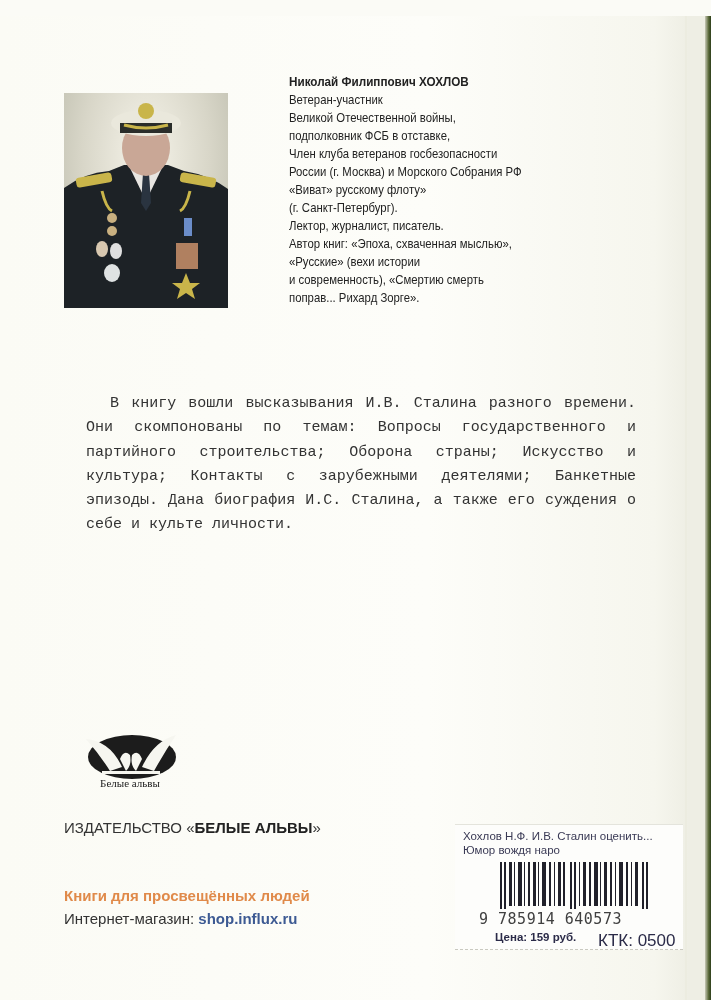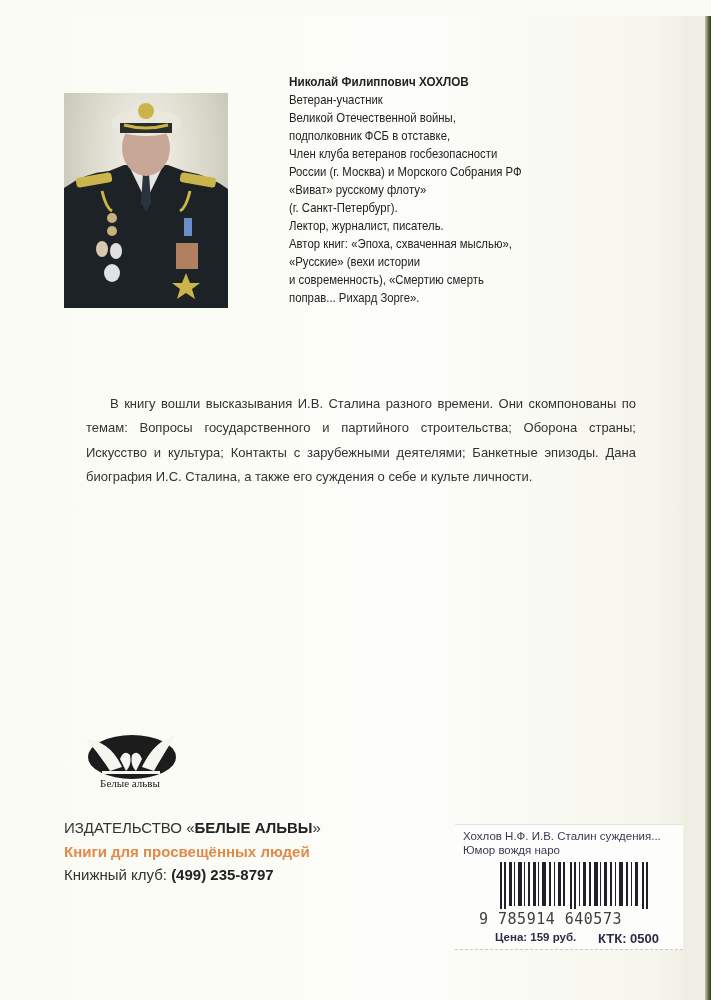--- a/index.html
+++ b/index.html
@@ -4,33 +4,33 @@
 <style>
   html,body{margin:0;padding:0;}
   body{width:711px;height:1000px;position:relative;overflow:hidden;background:#fbfbf6;font-family:"Liberation Sans",sans-serif;color:#222;}
   .page{position:absolute;left:0;top:16px;width:711px;height:1000px;background:linear-gradient(90deg,#fbfbf5 0%,#fdfdf9 60%,#f6f6ee 92%,#eeeee4 97%);}
   .spine{position:absolute;right:0;top:0;width:6px;height:1000px;background:linear-gradient(90deg,#c9c9b8,#5a6a3a 60%,#2d3d1a);}
   .fold{position:absolute;left:685px;top:0;width:2px;height:1000px;background:#ecece0;}
   .photo{position:absolute;left:64px;top:77px;width:164px;height:215px;overflow:hidden;background:radial-gradient(ellipse at 50% 30%,#f6f4ea 0%,#d8d6c8 55%,#b9b9a9 100%);}
   .photo svg{position:absolute;left:0;top:0;}
   .bio{position:absolute;left:289px;top:57px;width:360px;font-size:13.2px;line-height:18px;color:#222;transform-origin:0 0;transform:scaleX(0.86);white-space:nowrap;}
   .bio .name{font-weight:bold;font-size:13.6px;}
-  .desc{position:absolute;left:86px;top:376px;width:550px;font-size:13px;line-height:24.3px;color:#333;text-align:justify;}
+  .desc{position:absolute;left:86px;top:376px;width:550px;font-size:15px;line-height:24.3px;color:#333;text-align:justify;font-family:Liberation Mono, monospace;}
   .desc p{margin:0;text-indent:24px;}
   .logo{position:absolute;left:80px;top:705px;width:100px;height:75px;}
   .pub{position:absolute;left:64px;top:800px;font-size:15px;line-height:23.5px;color:#333;white-space:nowrap;}
   .pub .b{font-weight:bold;color:#222;}
-  .pub .tag{color:#e08a4a;font-weight:bold;}
+  .pub .tag{color:#e08a4a;font-weight:bold;margin-top:44px;}
   .pub .link{color:#3d5a93;font-weight:bold;}
   .sticker{position:absolute;left:455px;top:808px;width:228px;height:124px;background:#fdfdfb;border-top:1px solid #e4e4dc;border-bottom:1px dashed #c9c9c0;}
   .sticker .t{position:absolute;left:8px;top:4px;width:220px;font-size:11.5px;line-height:14px;color:#3a3a55;}
   .bars{position:absolute;left:45px;top:37px;width:150px;height:47px;}
   .isbn{position:absolute;left:24px;top:85px;font-family:"DejaVu Sans Mono",monospace;font-size:15px;color:#404040;letter-spacing:0.5px;}
   .price{position:absolute;left:8px;top:106px;font-size:11.5px;font-weight:bold;color:#2b2b48;margin-left:32px;}
-  .ktk{position:absolute;left:143px;top:106px;font-size:13px;color:#2b2b48;font-weight:bold;}
+  .ktk{position:absolute;left:143px;top:106px;font-size:17px;color:#2b2b48;}
 </style>
 </head>
 <body>
 
 <div class="page">
   <div class="fold"></div>
   <div class="spine"></div>
 
   <div class="photo">
     <svg width="164" height="215" viewBox="0 0 164 215">
@@ -85,25 +85,25 @@
       <path d="M40 38 Q44 28 50 34 Q52 44 46 50 Z" fill="#f6f6f0"></path>
       <path d="M62 38 Q58 28 52 34 Q50 44 56 50 Z" fill="#f6f6f0"></path>
       <rect x="22" y="50" width="58" height="3" fill="#f6f6f0"></rect>
       <text x="50" y="66" text-anchor="middle" font-family="Liberation Serif, serif" font-size="11" fill="#1c1c1c">Белые альвы</text>
     </svg>
   </div>
 
   <div class="pub">
     <div><span>ИЗДАТЕЛЬСТВО «</span><span class="b">БЕЛЫЕ АЛЬВЫ</span><span>»</span></div>
     <div class="tag">Книги для просвещённых людей</div>
-    <div><span>Книжный клуб: </span><span class="b">(499) 235-8797</span></div>
+    <div><span>Интернет-магазин: </span><span class="link">shop.influx.ru</span></div>
   </div>
 
   <div class="sticker">
-    <div class="t">Хохлов Н.Ф. И.В. Сталин суждения... Юмор вождя наро</div>
+    <div class="t">Хохлов Н.Ф. И.В. Сталин оценить... Юмор вождя наро</div>
     <svg class="bars" viewBox="0 0 150 47">
       <g fill="#20202a">
         <rect x="0" y="0" width="2" height="47"></rect>
           <rect x="4" y="0" width="2" height="47"></rect>
         <rect x="9" y="0" width="3" height="44"></rect>
           <rect x="14" y="0" width="1" height="44"></rect>
         <rect x="18" y="0" width="4" height="44"></rect>
           <rect x="24" y="0" width="1" height="44"></rect>
         <rect x="28" y="0" width="2" height="44"></rect>
           <rect x="33" y="0" width="3" height="44"></rect>

